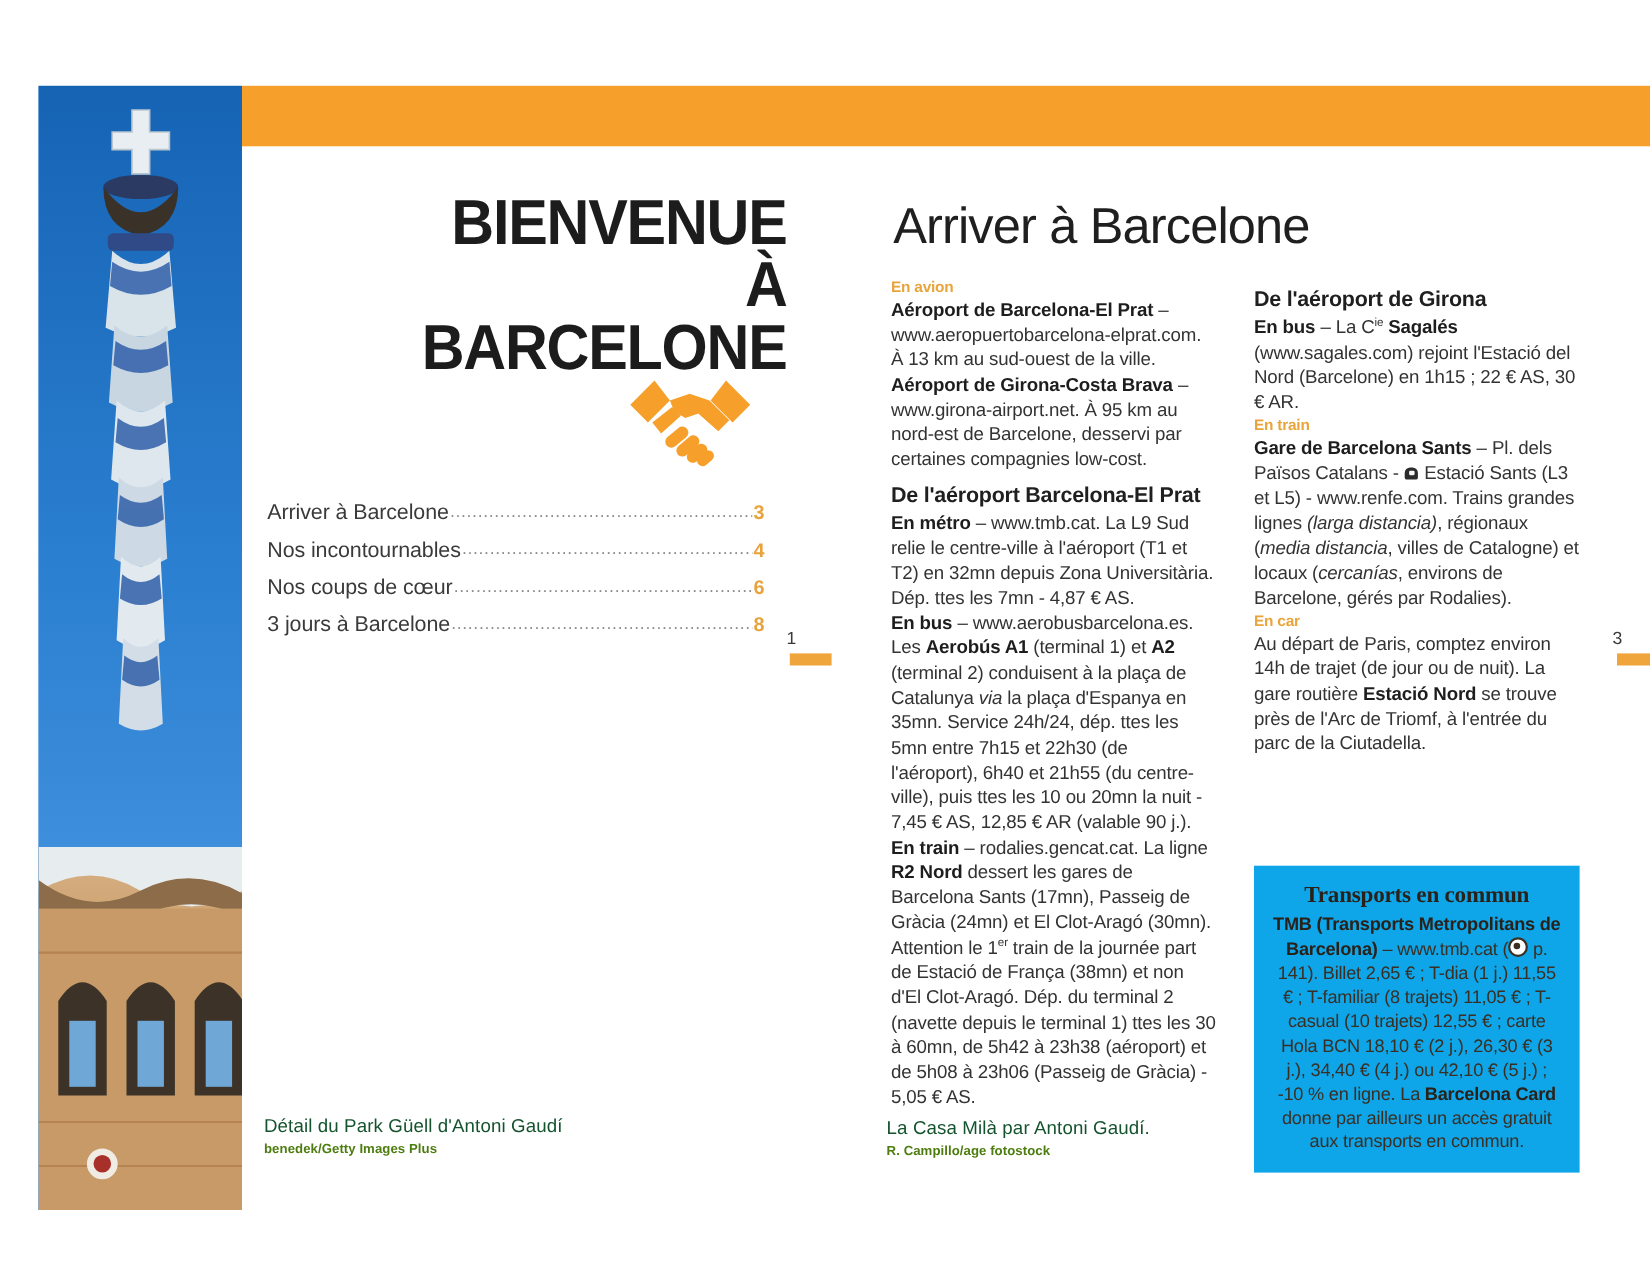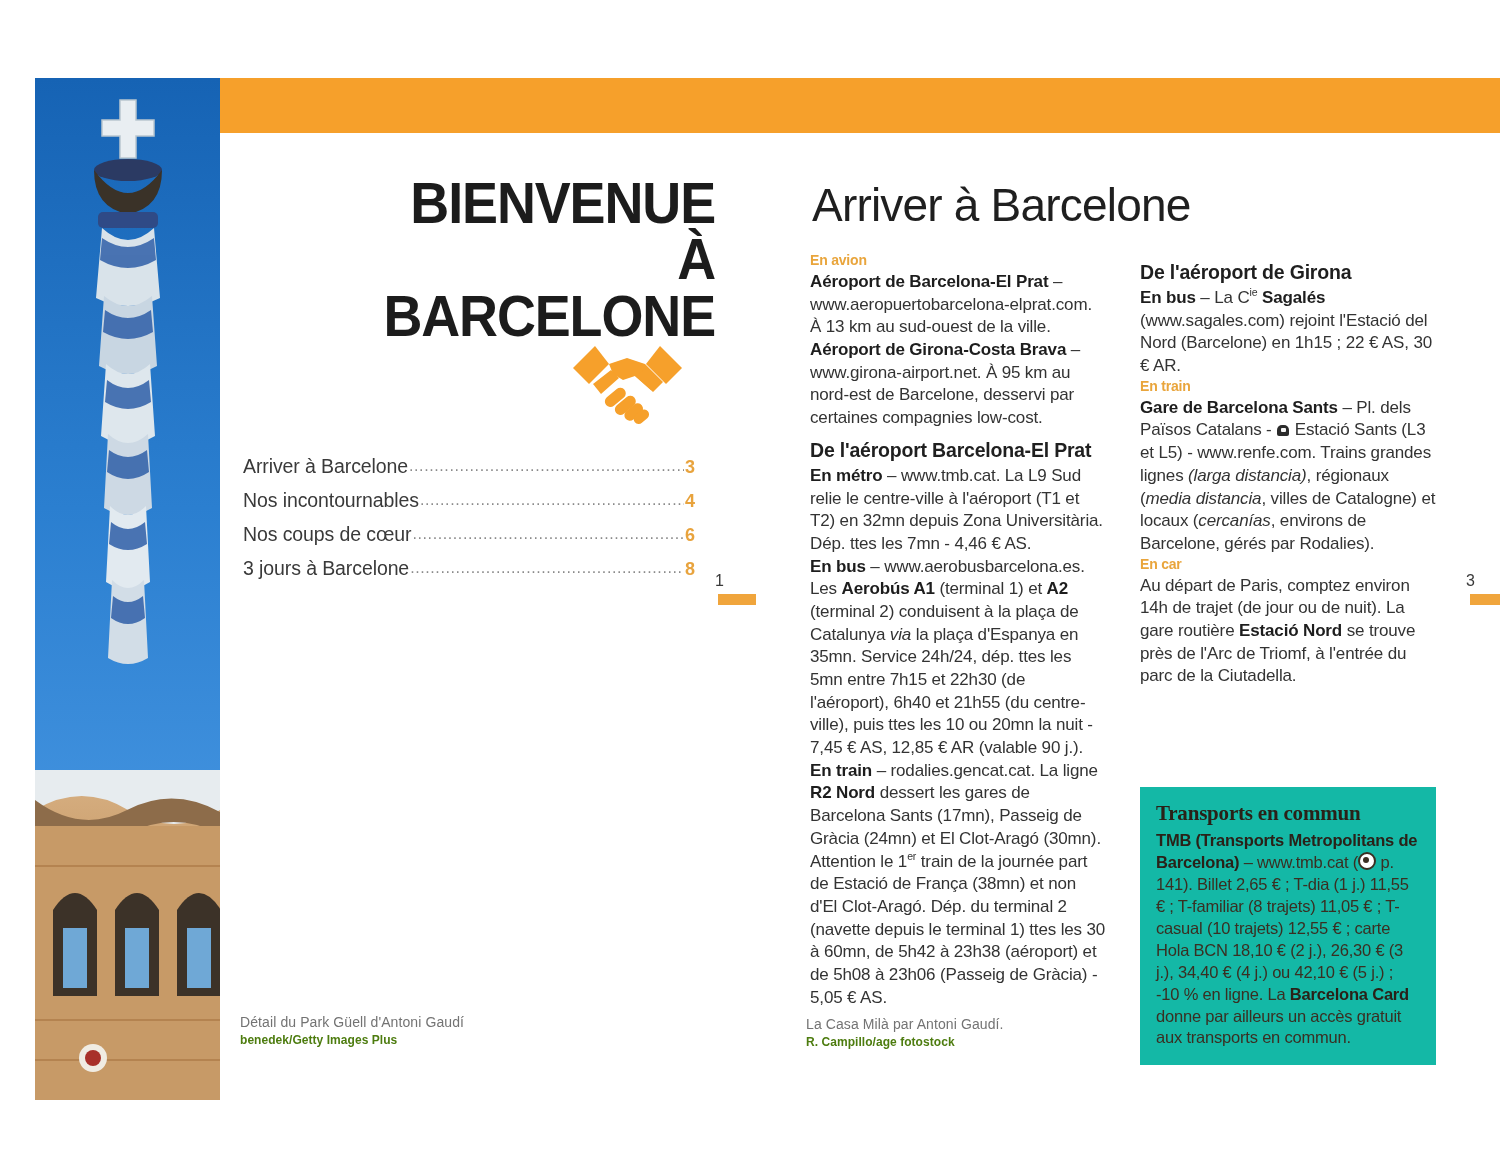--- a/index.html
+++ b/index.html
@@ -27,21 +27,21 @@
     position:absolute;left:50%;top:10px;transform:translateX(-50%);
     width:120px;height:600px;
   }
   .photo .base{
     position:absolute;left:0;right:0;bottom:0;height:330px;
     background:linear-gradient(#d8b184 0%,#c79a67 35%,#b9874f 70%,#a87541 100%);
   }
   .photo-caption{
     position:absolute;left:240px;top:1014px;width:420px;
   }
-  .cap-title{font-size:14px;color:#737373;letter-spacing:.1px;}
+  .cap-title{font-size:17px;color:#14532d;letter-spacing:.1px;}
   .cap-credit{font-size:12px;color:#4d7c0f;font-weight:bold;margin-top:3px;letter-spacing:.05px;}
 
   .orange-band{
     position:absolute;left:220px;top:78px;right:0;height:55px;background:#F6A02B;
   }
 
   .welcome-title{
     position:absolute;left:345px;top:175px;width:370px;
     font-family:"Liberation Sans", sans-serif;
     font-weight:bold;font-size:58px;line-height:.97;
@@ -105,21 +105,21 @@
     border:2px solid #3a2f22;vertical-align:-2px;position:relative;
     background:#fff;
   }
   .tmb-ico::after{
     content:"";position:absolute;left:3px;top:3px;width:6px;height:6px;
     border-radius:50%;background:#3a2f22;
   }
 
   .infobox{
     position:absolute;left:1140px;top:787px;width:296px;
-    background:#14b8a6;padding:14px 16px 16px 16px;box-sizing:border-box;
+    background:#0ea5e9;padding:14px 16px 16px 16px;box-sizing:border-box;text-align:center;
   }
   .infobox h3{
     margin:0 0 4px 0;font-family:"Liberation Serif", serif;
     font-size:21px;font-weight:bold;color:#2a2118;letter-spacing:-.2px;
   }
   .infobox p{
     margin:0;font-size:16.5px;line-height:1.33;color:#3a2f22;letter-spacing:-.2px;
   }
   .infobox b{color:#2a2118;}
 
@@ -235,21 +235,21 @@
   <div class="page-head">Arriver à Barcelone</div>
 
   <div class="col col-1">
     <div class="sub">En avion</div>
     <p class="body">
       <b>Aéroport de Barcelona-El Prat</b><span> – www.aeropuertobarcelona-elprat.com. À 13 km au sud-ouest de la ville.</span>
       <b>Aéroport de Girona-Costa Brava</b><span> – www.girona-airport.net. À 95 km au nord-est de Barcelone, desservi par certaines compagnies low-cost.</span>
     </p>
     <div class="sub black">De l'aéroport Barcelona-El Prat</div>
     <p class="body">
-      <b>En métro</b><span> – www.tmb.cat. La L9 Sud relie le centre-ville à l'aéroport (T1 et T2) en 32mn depuis Zona Universitària. Dép. ttes les 7mn - 4,46 € AS.</span>
+      <b>En métro</b><span> – www.tmb.cat. La L9 Sud relie le centre-ville à l'aéroport (T1 et T2) en 32mn depuis Zona Universitària. Dép. ttes les 7mn - 4,87 € AS.</span>
     </p>
     <p class="body">
       <b>En bus</b><span> – www.aerobusbarcelona.es. Les </span><b>Aerobús A1</b><span> (terminal 1) et </span><b>A2</b><span> (terminal 2) conduisent à la plaça de Catalunya </span><i>via</i><span> la plaça d'Espanya en 35mn. Service 24h/24, dép. ttes les 5mn entre 7h15 et 22h30 (de l'aéroport), 6h40 et 21h55 (du centre-ville), puis ttes les 10 ou 20mn la nuit - 7,45 € AS, 12,85 € AR (valable 90 j.).</span>
     </p>
     <p class="body">
       <b>En train</b><span> – rodalies.gencat.cat. La ligne </span><b>R2 Nord</b><span> dessert les gares de Barcelona Sants (17mn), Passeig de Gràcia (24mn) et El Clot-Aragó (30mn). Attention le 1</span><sup>er</sup><span> train de la journée part de Estació de França (38mn) et non d'El Clot-Aragó. Dép. du terminal 2 (navette depuis le terminal 1) ttes les 30 à 60mn, de 5h42 à 23h38 (aéroport) et de 5h08 à 23h06 (Passeig de Gràcia) - 5,05 € AS.</span>
     </p>
   </div>
 
   <div class="col col-2">

